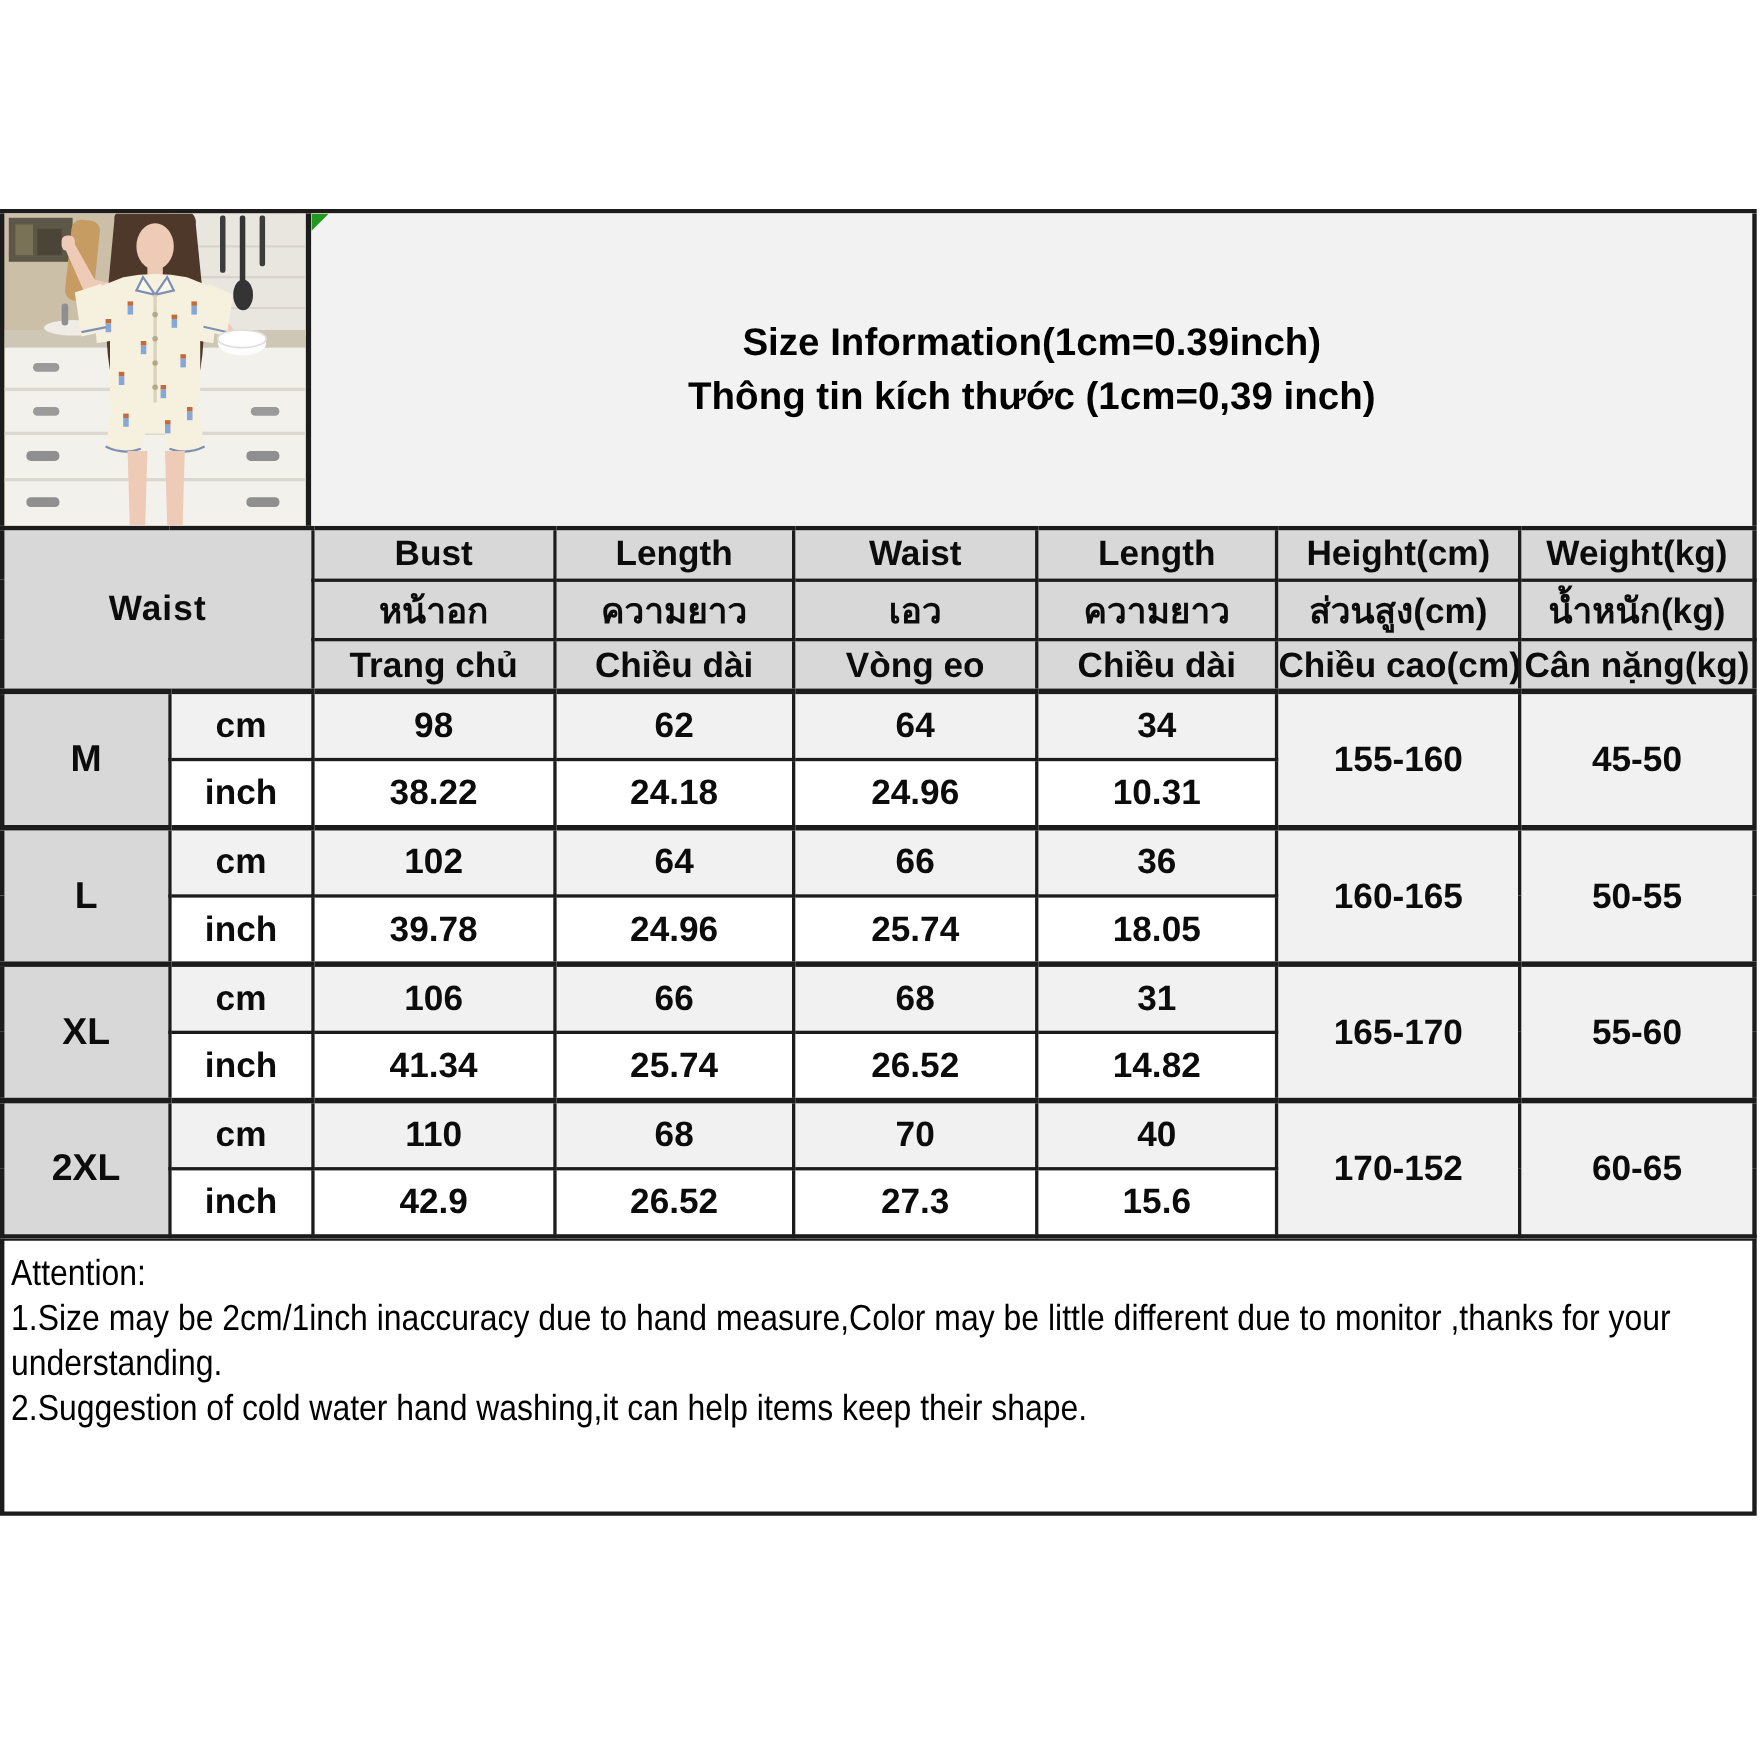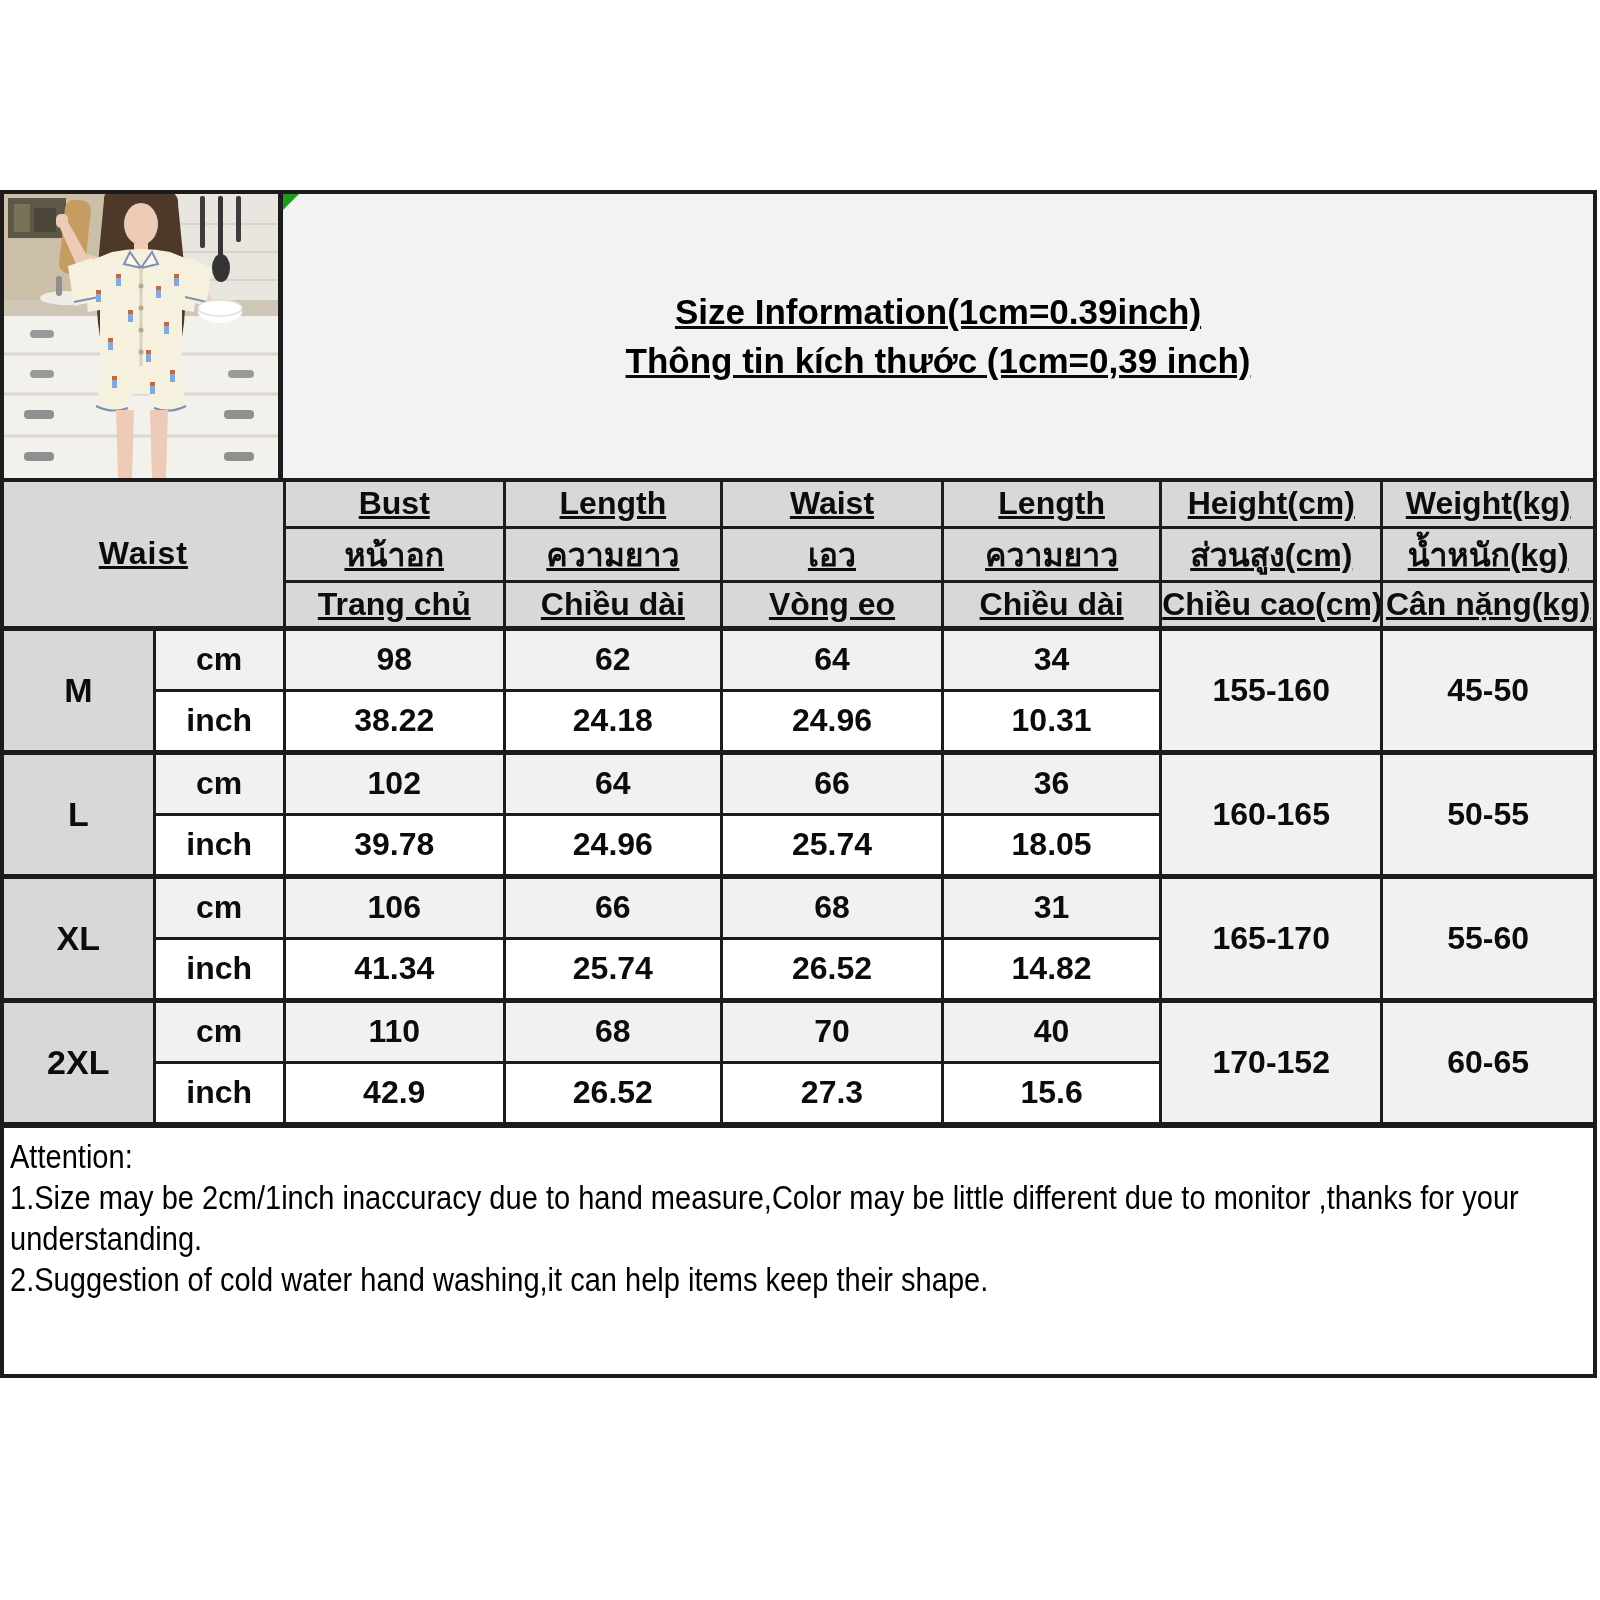--- a/index.html
+++ b/index.html
@@ -16,41 +16,41 @@
   }
   .photo-cell{
     width:274px;flex:0 0 274px;position:relative;
     border-left:4px solid #1c1c1c;border-right:5px solid #1c1c1c;
     background:#cbbfa8;overflow:hidden;
   }
   .photo-cell svg{display:block;width:100%;height:100%;}
   .info-panel{
     flex:1;position:relative;background:#f2f2f2;
     border-right:4px solid #1c1c1c;
-    display:flex;flex-direction:column;justify-content:center;align-items:center;text-decoration:underline;
+    display:flex;flex-direction:column;justify-content:center;align-items:center;
   }
   .corner-marker{
     position:absolute;left:0;top:0;width:16px;height:16px;
     clip-path:polygon(0 0,100% 0,0 100%);
   }
   .title-line{
     font-weight:bold;font-size:35px;line-height:49px;text-align:center;color:#000;
   }
 
   
   table.size-table{
     width:1597px;table-layout:fixed;border-collapse:collapse;
     border:4px solid #1c1c1c;
   }
   table.size-table th,table.size-table td{
     border:3px solid #1c1c1c;padding:0;text-align:center;vertical-align:middle;
     font-weight:bold;overflow:hidden;white-space:nowrap;
   }
   tr.hdr{height:47px;}
-  tr.hdr th{background:#d8d8d8;font-size:32px;text-decoration:underline;}
+  tr.hdr th{background:#d8d8d8;font-size:32px;}
   th.corner{background:#d8d8d8;font-size:54px;letter-spacing:1px;}
   tr.cm-row,tr.inch-row{height:62px;}
   tr.cm-row td{background:#f1f1f1;font-size:32px;}
   tr.inch-row td{background:#ffffff;font-size:32px;margin-top:25px;}
   th.size-label{background:#d8d8d8;font-size:34px;}
   td.merge{background:#f1f1f1;font-size:32px;}
   tr.group-start th,tr.group-start td{border-top-width:5px;}
   table.size-table tr.hdr:first-child th{border-top-width:4px;}
 
   

